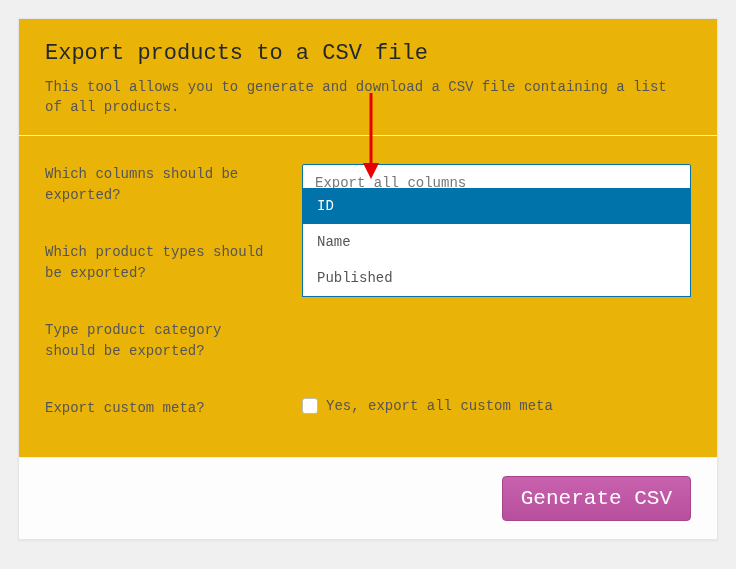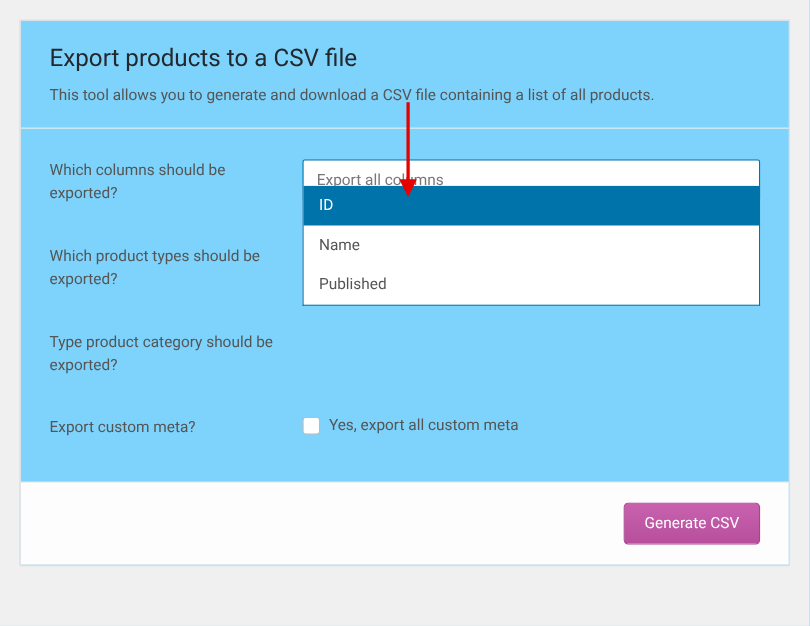--- a/index.html
+++ b/index.html
@@ -4,25 +4,26 @@
   <style>
     * { box-sizing: border-box; margin: 0; padding: 0; }
     body {
       font-family: -apple-system, BlinkMacSystemFont, "Segoe UI", Roboto, Helvetica, Arial, sans-serif;
       background: #f0f0f0;
       padding: 18px;
       font-size: 14px;
       color: #555;
     }
     .panel {
-      background: #7dd3fc;
+      background: #eab308;
       border: 1px solid #e5e5e5;
       box-shadow: 0 1px 2px rgba(0,0,0,0.05);
       width: 700px;
       position: relative;
+      font-family: Liberation Mono, monospace;
     }
     .panel-header {
       padding: 22px 26px 18px 26px;
     }
     .panel-header h1 {
       font-size: 22px;
       font-weight: 400;
       color: #23282d;
       margin-bottom: 12px;
     }
@@ -35,20 +36,21 @@
       border-top: 1px solid #eee;
     }
     .form-area {
       padding: 10px 26px 20px 26px;
       position: relative;
     }
     .row {
       display: flex;
       align-items: flex-start;
       padding: 18px 0;
+      gap: 27px;
     }
     .row-label {
       width: 230px;
       flex-shrink: 0;
       font-size: 14px;
       color: #555;
       line-height: 1.5;
       padding-right: 10px;
     }
     .row-field {
@@ -101,21 +103,21 @@
       border-top: 1px solid #eee;
       padding: 18px 26px;
       text-align: right;
       background: #fdfdfd;
     }
     .btn-primary {
       display: inline-block;
       background: #c758a9;
       background: linear-gradient(to bottom, #c861ae, #b74f9d);
       color: #fff;
-      font-size: 14px;
+      font-size: 21px;
       padding: 10px 18px;
       border-radius: 4px;
       border: 1px solid #a9438d;
       cursor: pointer;
     }
     .arrow-overlay {
       position: absolute;
       top: 70px;
       left: 340px;
       pointer-events: none;

